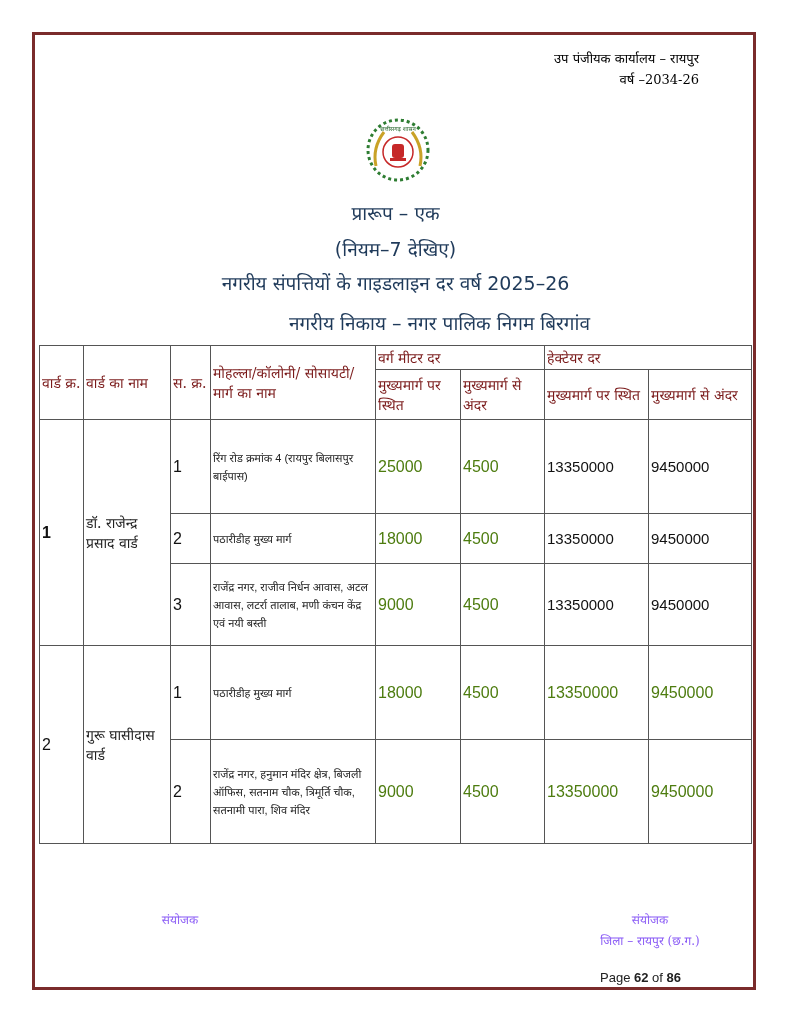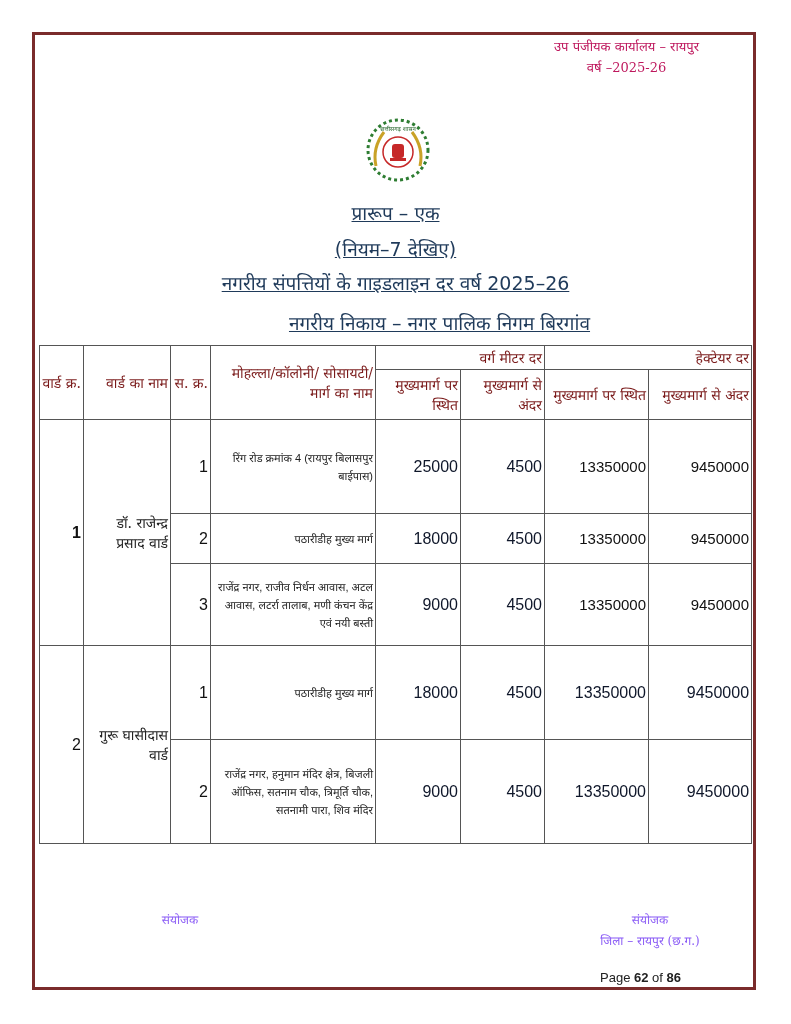--- a/index.html
+++ b/index.html
@@ -1,48 +1,48 @@
 <!DOCTYPE html>
 <html><head>
 <meta charset="utf-8">
 <style>
   html, body { margin:0; padding:0; background:#ffffff; }
   body { width:791px; height:1024px; position:relative; overflow:hidden; font-family:"DejaVu Sans", sans-serif; }
   .frame { position:absolute; left:32px; top:32px; width:724px; height:958px; border:3px solid #7a2b2b; box-sizing:border-box; }
-  .office { position:absolute; right:92px; top:36px; font-family:"DejaVu Serif", serif; font-size:13px; color:#be185d; text-align:center; line-height:21px; }
+  .office { position:absolute; right:92px; top:48px; font-family:"DejaVu Serif", serif; font-size:13px; color:#000000; text-align:right; line-height:21px; }
   .logo { position:absolute; left:362px; top:114px; width:72px; height:72px; }
-  .title { position:absolute; left:0; width:791px; text-align:center; color:#1f3a5a; font-family:"DejaVu Sans", sans-serif;text-decoration:underline; }
+  .title { position:absolute; left:0; width:791px; text-align:center; color:#1f3a5a; font-family:"DejaVu Sans", sans-serif; }
   .t1 { top:200px; font-size:19px; }
   .t2 { top:236px; font-size:19px; }
   .t3 { top:270px; font-size:19px; }
   .t4 { top:310px; font-size:19px;padding-left:44px; }
   table.rates { position:absolute; left:39px; top:345px; width:712px; border-collapse:collapse; table-layout:fixed; }
-  table.rates td, table.rates th { border:1px solid #555; text-align:right; vertical-align:middle; padding:0 2px; }
+  table.rates td, table.rates th { border:1px solid #555; text-align:left; vertical-align:middle; padding:0 2px; }
   table.rates th { color:#7a1a1a; font-weight:normal; font-family:"DejaVu Serif", serif; font-size:14px; line-height:20px; }
   .c-num { font-family:"Liberation Sans", sans-serif; font-size:15px; color:#111; }
-  .c-num-lg { font-family:"Liberation Sans", sans-serif; font-size:16px; color:#0f172a; }
+  .c-num-lg { font-family:"Liberation Sans", sans-serif; font-size:16px; color:#4d7c0f; }
   .c-loc { font-family:Liberation Sans, sans-serif; font-size:11px; color:#222; line-height:18px; }
   .c-ward { font-family:"DejaVu Serif", serif; font-size:14px; color:#222; line-height:20px; }
   .c-wno { font-family:"Liberation Sans", sans-serif; font-size:16px; color:#111; }
   .c-wno.bold { font-weight:bold; }
   .c-sno { font-family:"Liberation Sans", sans-serif; font-size:16px; color:#111; }
   .sign { position:absolute; top:910px; font-family:"DejaVu Serif", serif; font-size:12px; color:#8b5cf6; text-align:center; line-height:21px; }
   .sign-left { left:70px; width:220px; }
   .sign-right { left:545px; width:210px; }
   .pageno { position:absolute; left:600px; top:970px; font-family:"Liberation Sans", sans-serif; font-size:13px; color:#222; }
   .pageno b { font-weight:bold;margin-top:17px; }
 </style>
 </head>
 <body>
 
 <div class="frame"></div>
 
 <div class="office">
   <div>उप पंजीयक कार्यालय – रायपुर</div>
-  <div>वर्ष –2025-26</div>
+  <div>वर्ष –2034-26</div>
 </div>
 
 <div class="logo">
   <svg width="72" height="72" viewBox="0 0 72 72">
     <g fill="none" stroke="#2e7d32" stroke-width="3">
       <circle cx="36" cy="36" r="30" stroke-dasharray="3 3"></circle>
     </g>
     <path d="M14 52 Q10 34 22 18" stroke="#c9a227" stroke-width="3" fill="none"></path>
     <path d="M58 52 Q62 34 50 18" stroke="#c9a227" stroke-width="3" fill="none"></path>
     <circle cx="36" cy="38" r="15" fill="#fff" stroke="#c62828" stroke-width="1.5"></circle>

